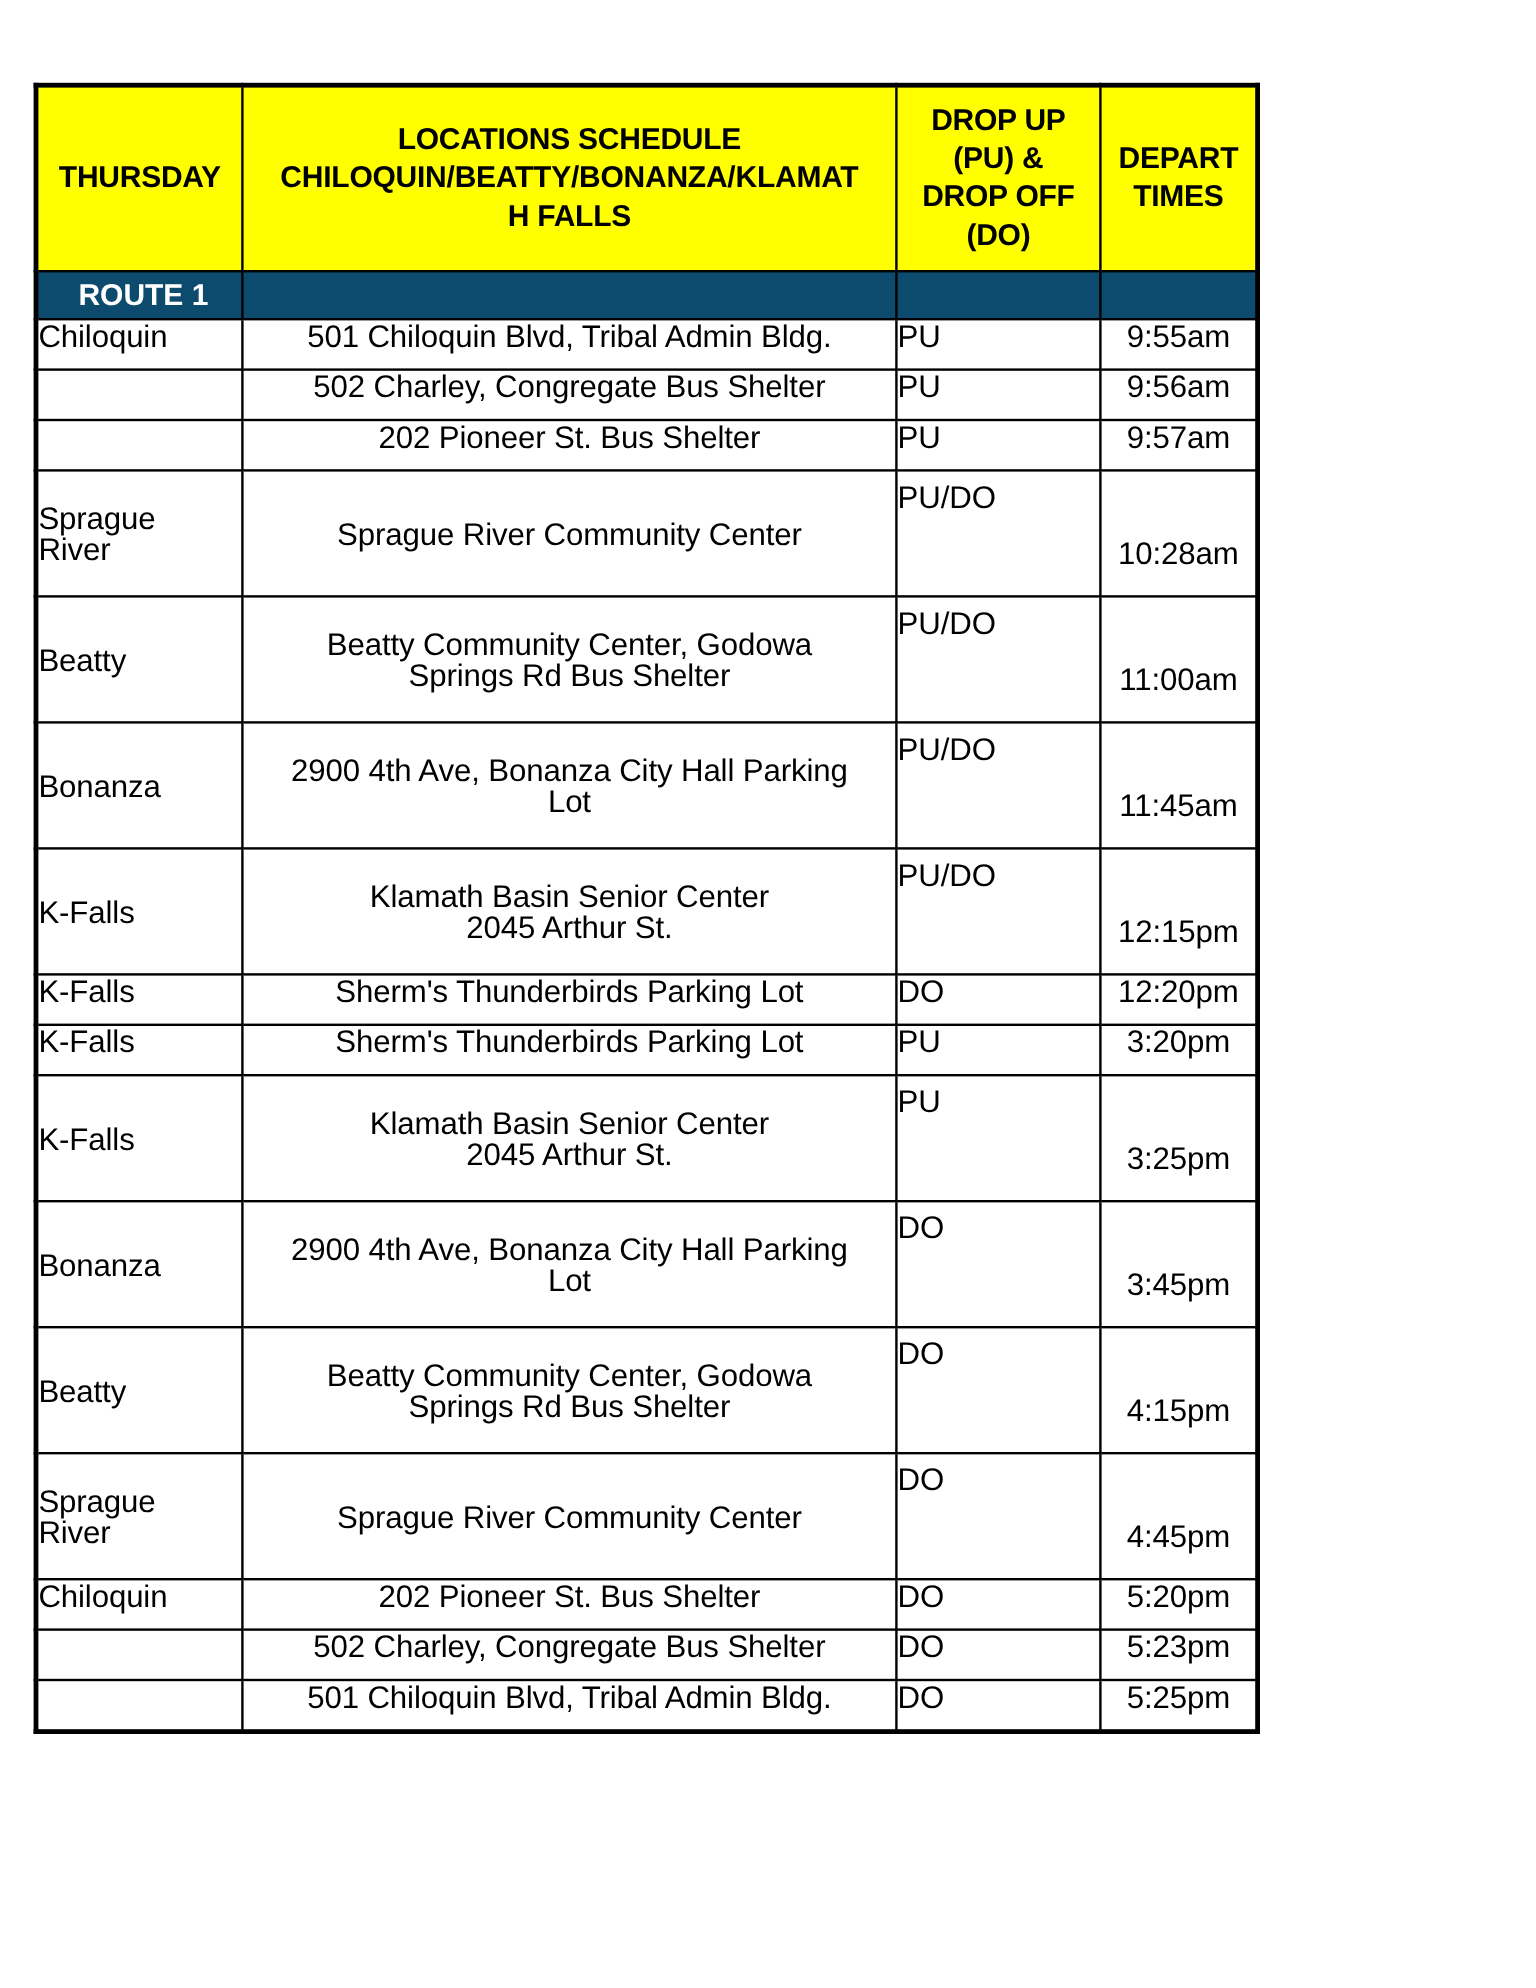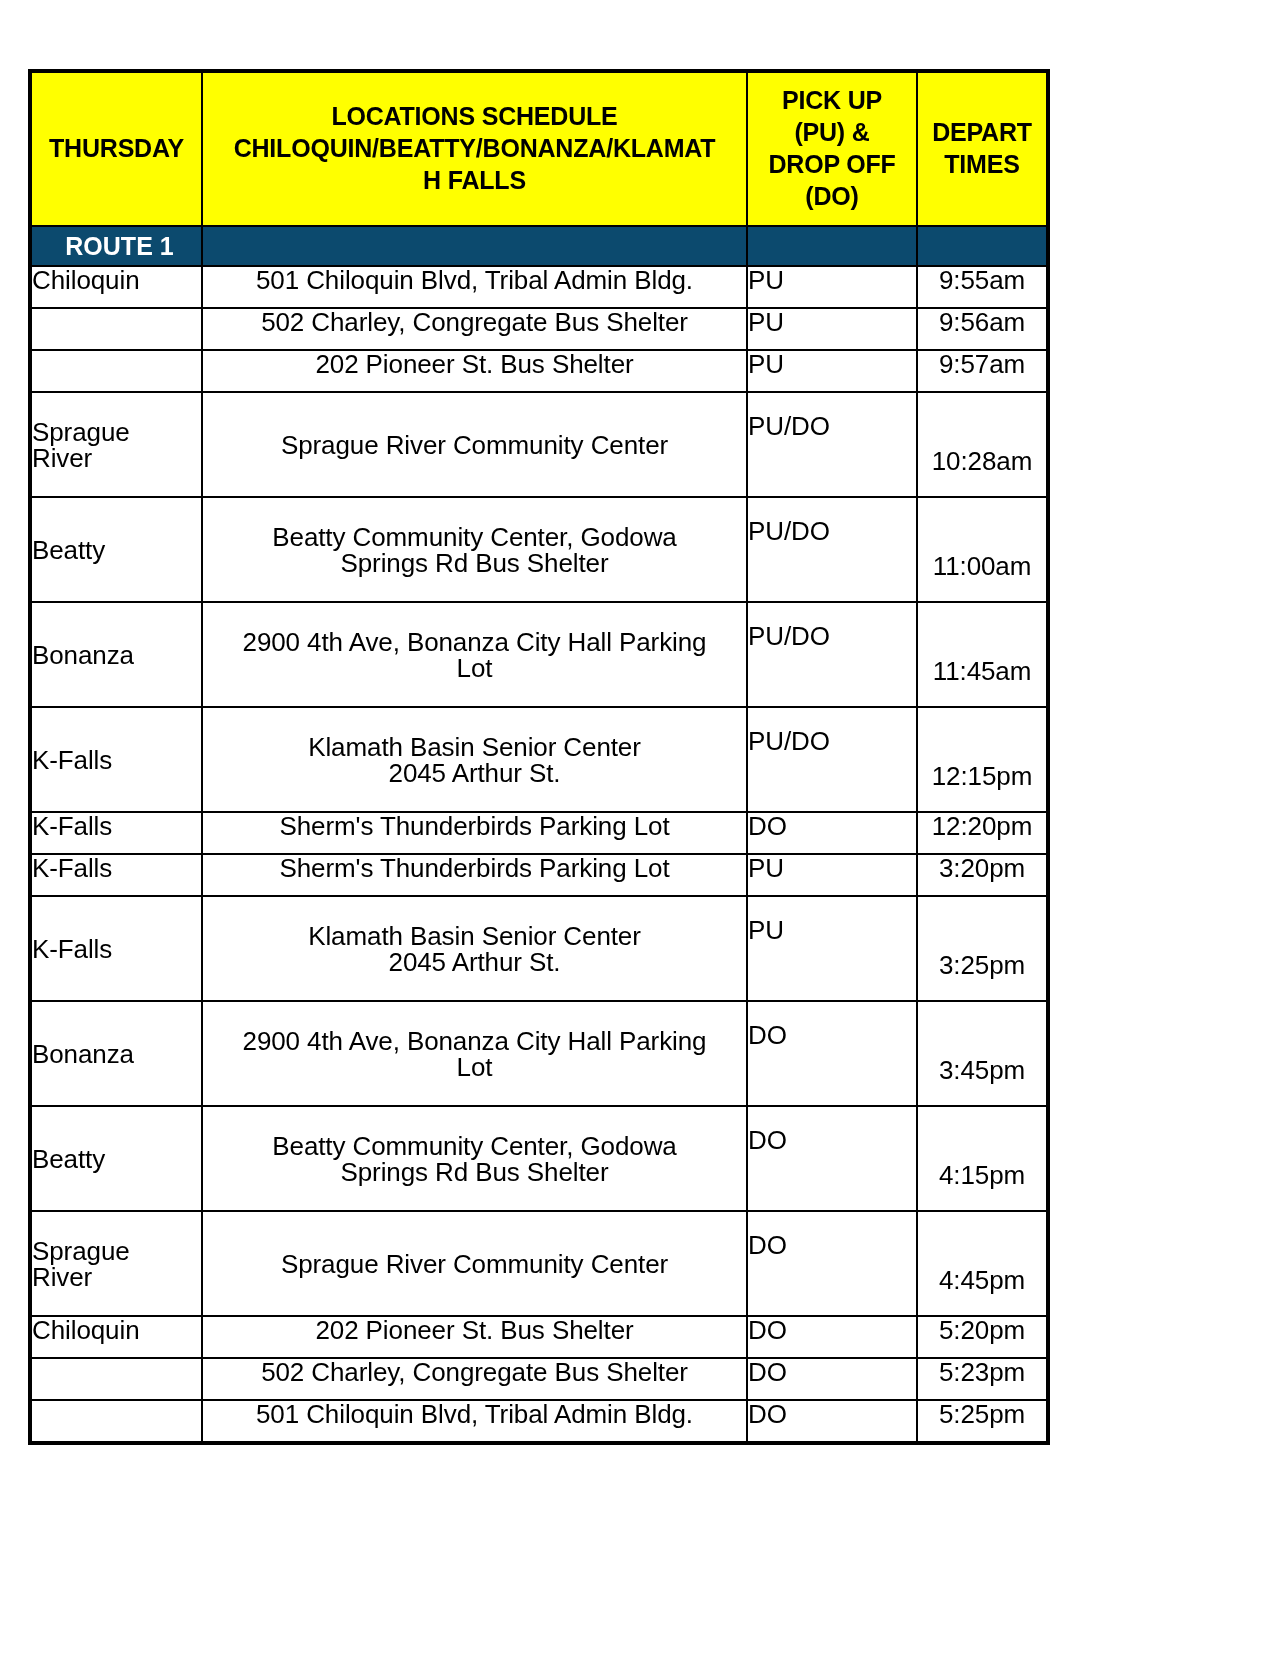--- a/index.html
+++ b/index.html
@@ -101,21 +101,21 @@
   td.time {
     padding: 4px 10px 4px 4px;
     text-align: center;
     vertical-align: bottom;
   }
   tr.r1 td { height: 40px; margin-left: 43px; }
   tr.r2 td { height: 81px; }
   tr.r2 td.loc { vertical-align: middle; border-radius: 31px; }
   tr.r2 td.day { vertical-align: middle; }
   tr.r2 td.time { vertical-align: bottom; padding-bottom: 22px; }
-  tr.r2 td.pudo { vertical-align: top; padding-top: 20px; }
+  tr.r2 td.pudo { vertical-align: top; padding-top: 8px; }
   td.loc .l2 { display: block; }
   td.loc .l1 { display: block; }
   td.day .d-line { display: block; }
 </style>
 </head>
 <body>
 
 <div class="page">
   <div class="sched-wrap">
     <table class="sched">
@@ -127,21 +127,21 @@
       </colgroup>
       <thead>
         <tr class="hdr">
           <th class="h-day">THURSDAY</th>
           <th class="h-loc">
             <span>LOCATIONS SCHEDULE</span><br>
             <span>CHILOQUIN/BEATTY/BONANZA/KLAMAT</span><br>
             <span>H FALLS</span>
           </th>
           <th class="h-pudo">
-            <span>PICK UP</span><br>
+            <span>DROP UP</span><br>
             <span>(PU)   &amp;</span><br>
             <span>DROP OFF</span><br>
             <span>(DO)</span>
           </th>
           <th class="h-time">
             <span>DEPART</span><br>
             <span>TIMES</span>
           </th>
         </tr>
       </thead>

